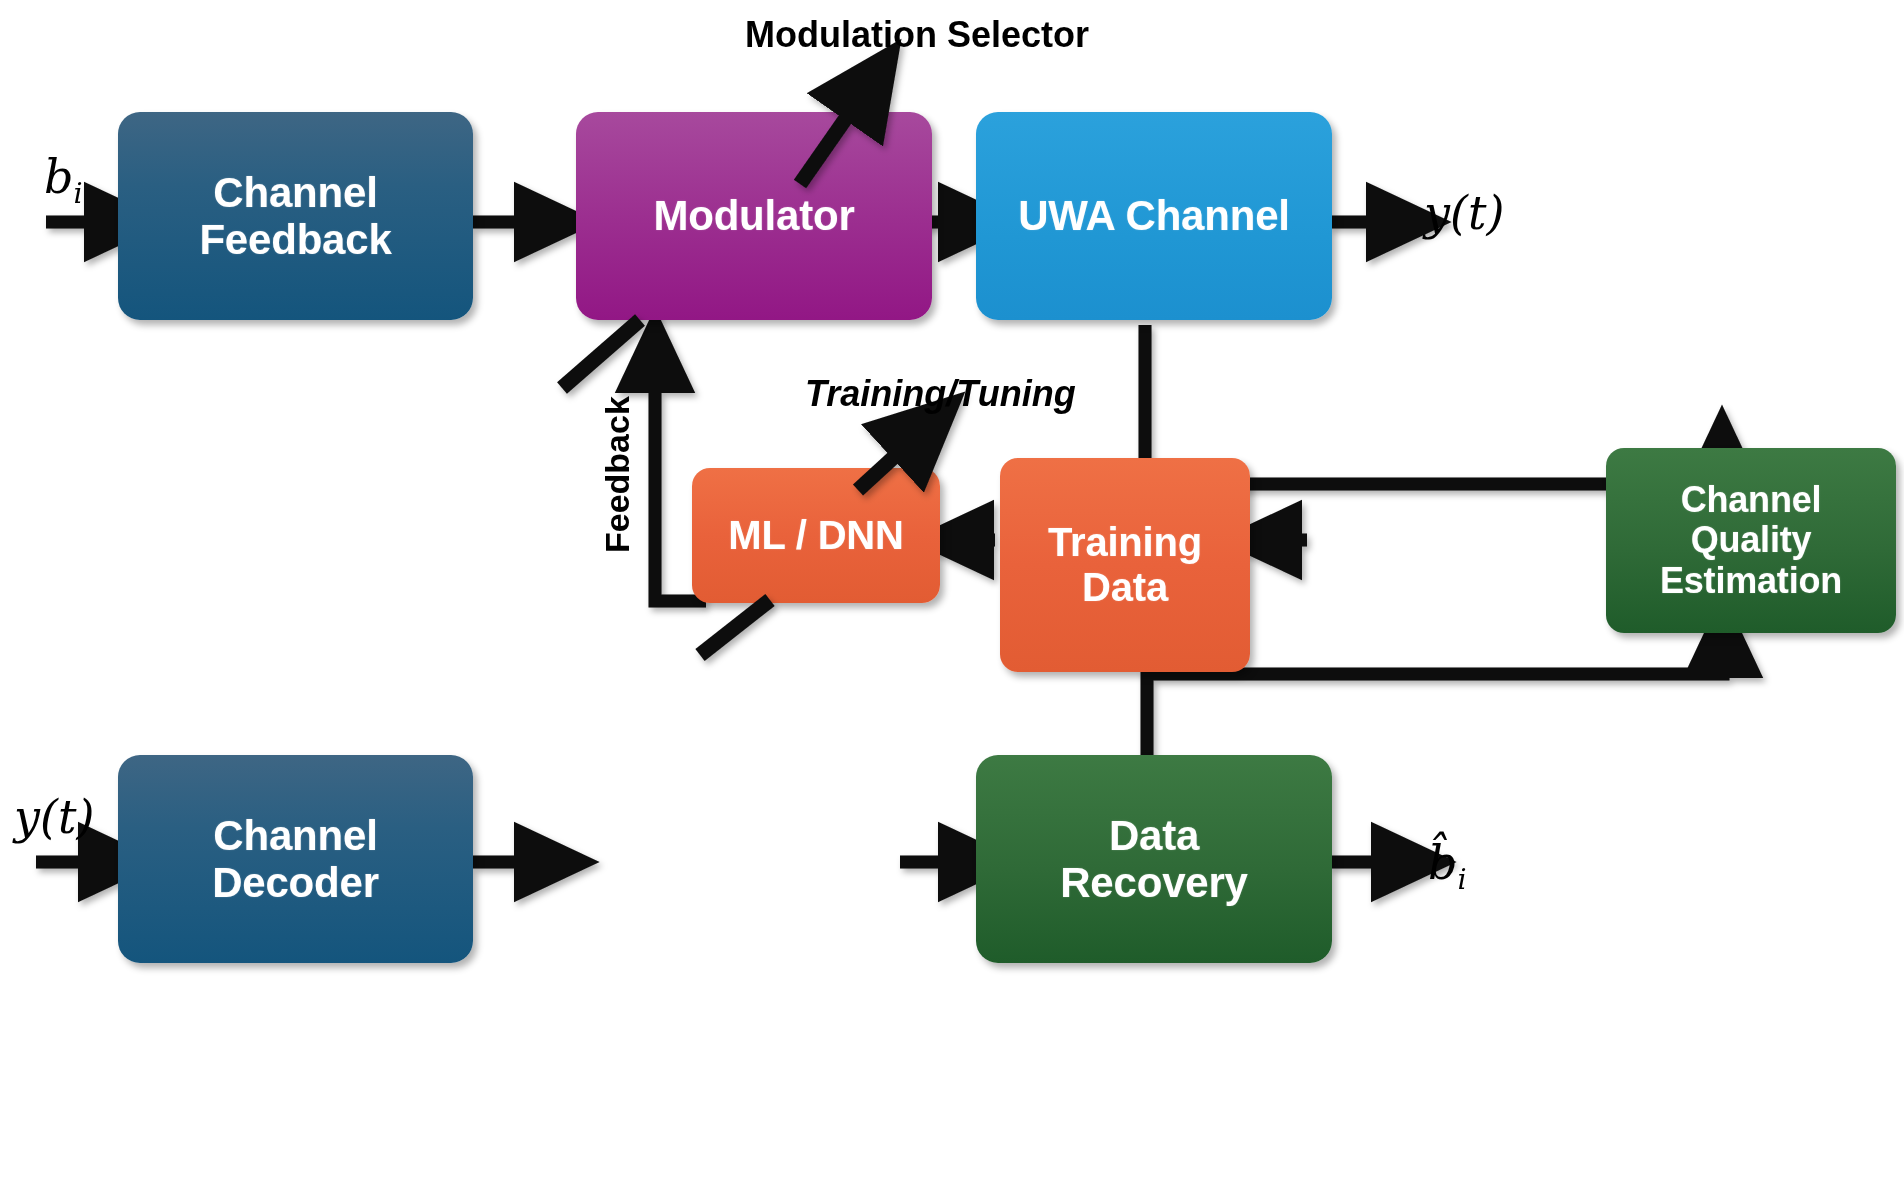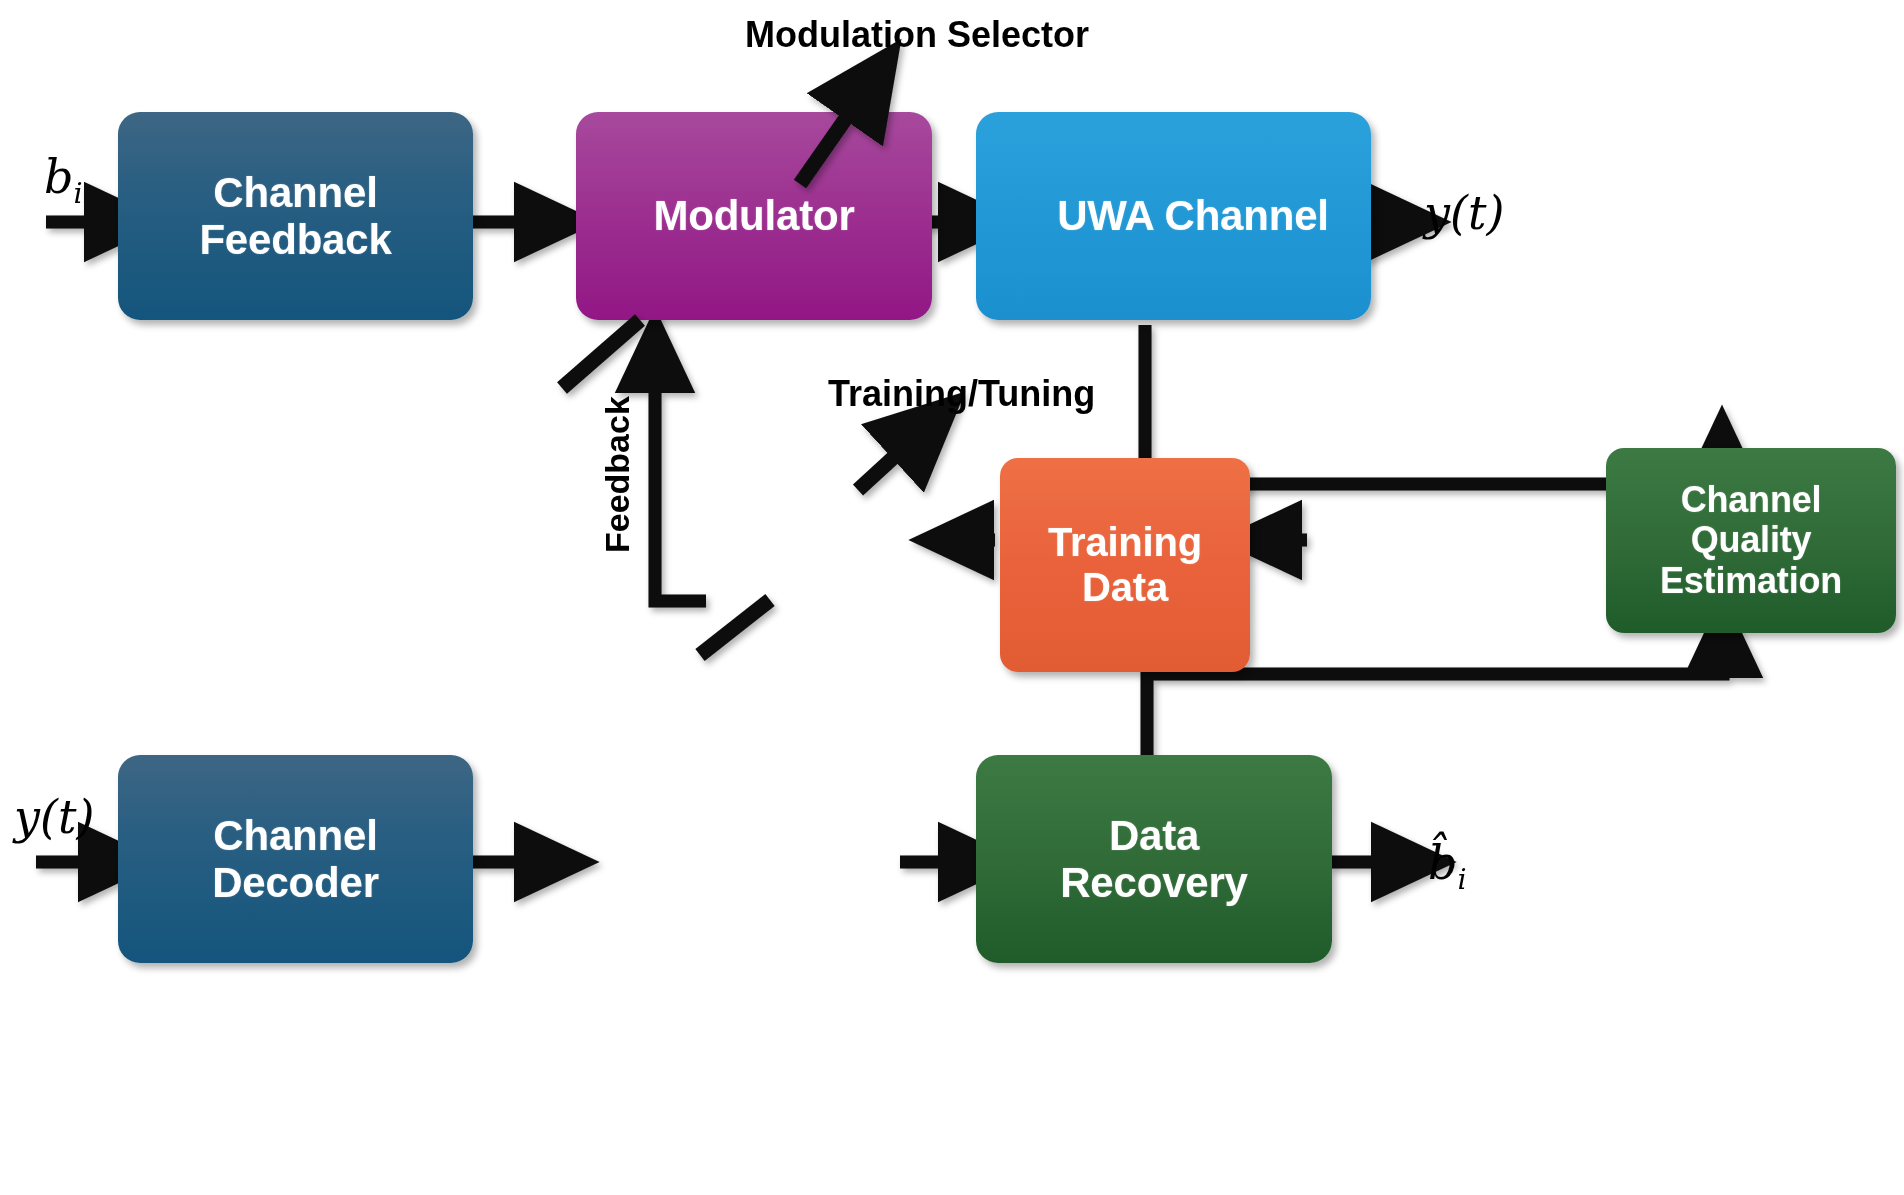--- a/index.html
+++ b/index.html
@@ -33,21 +33,20 @@
     z-index: 5;
   }
   .blk-blue {
     background: linear-gradient(180deg, #3e6684 0%, #2a5f82 35%, #14557d 100%);
   }
   .blk-purple {
     background: linear-gradient(180deg, #a7499d 0%, #9c2f90 50%, #921785 100%);
   }
   .blk-cyan {
     background: linear-gradient(180deg, #2ba1dc 0%, #2097d4 60%, #1c90cf 100%);
-    padding-left: 39px;
   }
   .blk-green {
     background: linear-gradient(180deg, #3d7a43 0%, #2f6a37 55%, #1f5c2a 100%);
   }
   .blk-orange {
     background: linear-gradient(180deg, #ef7045 0%, #e9623b 50%, #e25c33 100%);
   }
   .label {
     position: absolute;
     font-weight: bold;
@@ -143,20 +142,23 @@
   </div>
 
   <div class="block blk-green" style="left:1606px; top:448px; width:290px; height:185px; font-size:36px; border-radius:18px;">
     <span><span>Channel</span><br><span>Quality</span><br><span>Estimation</span></span>
   </div>
 
   <div class="block blk-orange" style="left:1000px; top:458px; width:250px; height:214px; font-size:40px; border-radius:18px;">
     <span><span>Training</span><br><span>Data</span></span>
   </div>
 
+  <div class="block blk-orange" style="left:692px; top:468px; width:248px; height:135px; font-size:40px; border-radius:18px;">
+    <span>ML / DNN</span>
+  </div>
 
   <div class="block blk-blue" style="left:118px; top:755px; width:355px; height:208px; font-size:42px;">
     <span><span>Channel</span><br><span>Decoder</span></span>
   </div>
 
 
   <div class="block blk-green" style="left:976px; top:755px; width:356px; height:208px; font-size:42px;">
     <span><span>Data</span><br><span>Recovery</span></span>
   </div>
 
@@ -177,21 +179,21 @@
       <line x1="640" y1="320" x2="562" y2="388"></line>
 
       <line x1="858" y1="490" x2="930" y2="424" marker-end="url(#ah2)"></line>
 
       <line x1="770" y1="600" x2="700" y2="655"></line>
     </g>
   </svg>
 
   <div class="label" style="left:745px; top:14px; font-size:36px;">Modulation Selector</div>
 
-  <div class="label" style="left:828px; top:373px; font-size:36px;">Training/Tuning</div>
+  <div class="label" style="left:805px; top:373px; font-size:36px;font-style:italic;">Training/Tuning</div>
 
   <div class="label label-rot" style="left:598px; top:553px; font-size:34px;">Feedback</div>
 
   <div class="mathlbl" style="left:44px; top:150px; font-size:46px;">b<sub>i</sub></div>
 
   <div class="mathlbl" style="left:1424px; top:186px; font-size:46px;">y(t)</div>
 
   <div class="mathlbl" style="left:14px; top:790px; font-size:46px;">y(t)</div>
 
   <div class="mathlbl" style="left:1428px; top:824px; font-size:46px;margin-top:12px;">b̂<sub>i</sub></div>

